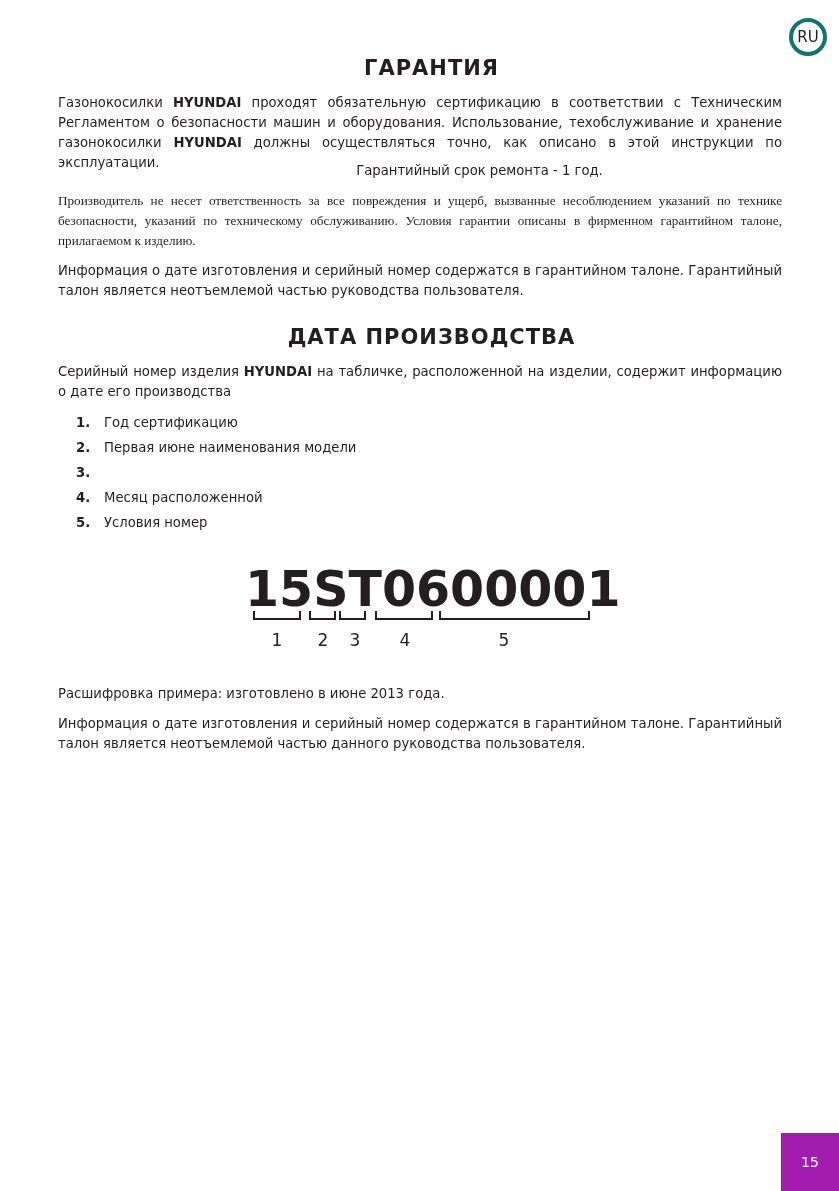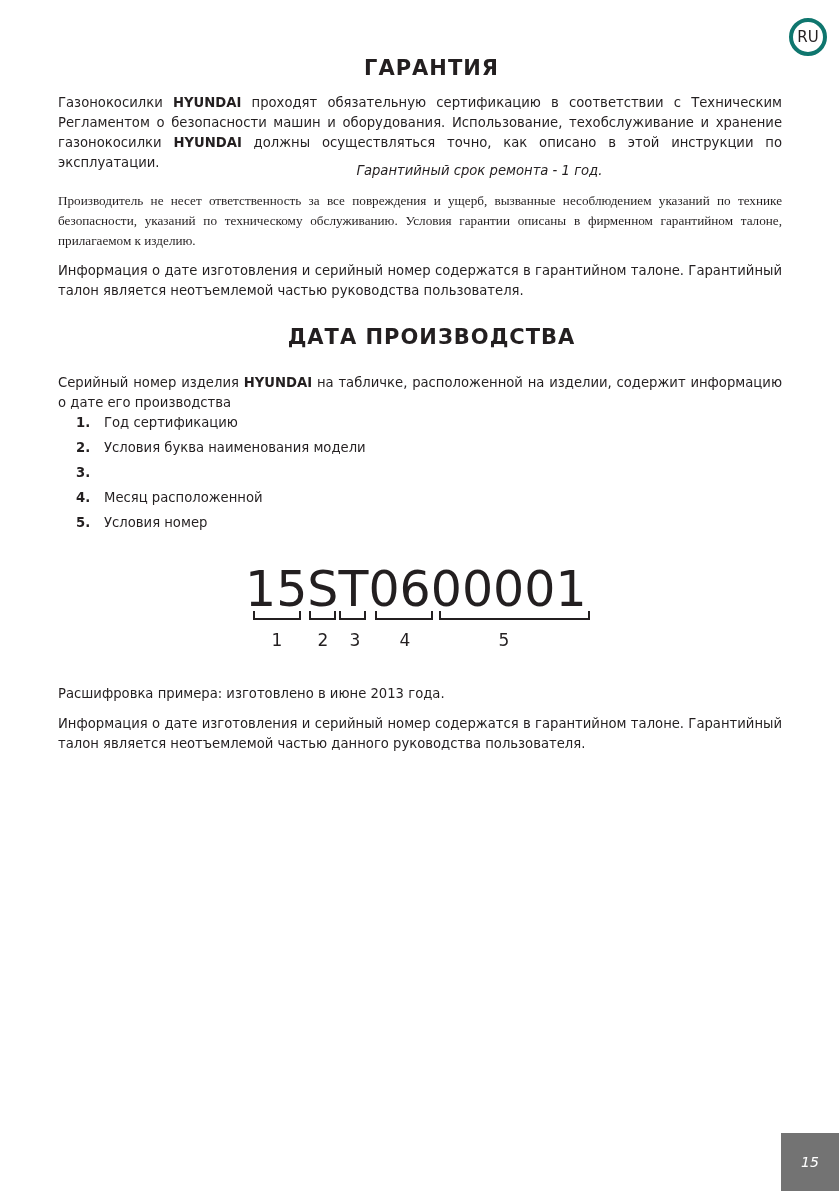--- a/index.html
+++ b/index.html
@@ -11,61 +11,61 @@
                 font-weight: normal; font-size: 15px; }
   h1 { position: absolute; left: 12px; width: 839px; margin: 0; text-align: center;
        font-size: 21px; font-weight: bold; letter-spacing: 1px; color: #231f20; }
   .para { position: absolute; left: 58px; width: 724px; margin: 0;
           font-size: 13.2px; line-height: 20px; text-align: justify; color: #231f20; }
   .center { text-align: center; }
   b { font-weight: bold; }
   .list { position: absolute; left: 76px; top: 410px; margin: 0; padding: 0; list-style: none; }
   .list li { height: 25px; font-size: 13.2px; line-height: 25px; display: flex; }
   .list .num { width: 28px; font-weight: bold; }
-  .serial { position: absolute; left: 245px; top: 560px; font-size: 49px; font-weight: normal;
+  .serial { position: absolute; left: 245px; top: 560px; font-size: 49px; font-weight: bold;
             letter-spacing: 0px; line-height: 60px; color: #231f20;
             font-family: "DejaVu Sans", sans-serif; }
   .bracket { position: absolute; top: 611px; height: 9px; border: 2px solid #231f20;
              border-top: none; box-sizing: border-box; }
   .blabel { position: absolute; top: 630px; font-size: 17px; width: 20px; text-align: center; }
   .page-num { position: absolute; left: 781px; top: 1133px; width: 58px; height: 58px;
-              background: #737373; color: #ffffff; display: flex; align-items: center;
-              justify-content: center; font-size: 14px; font-style: italic; }
+              background: #a21caf; color: #ffffff; display: flex; align-items: center;
+              justify-content: center; font-size: 14px; }
 </style>
 </head>
 <body>
 
 <div class="lang-badge">RU</div>
 
 <h1 style="top:56px;">ГАРАНТИЯ</h1>
 
 <p class="para" style="top:93px;">
   <span>Газонокосилки </span><b>HYUNDAI</b><span> проходят обязательную сертификацию в соответствии с Техническим Регламентом о безопасности машин и оборудования. Использование, техобслуживание и хранение газонокосилки </span><b>HYUNDAI</b><span> должны осуществляться точно, как описано в этой инструкции по эксплуатации.</span>
 </p>
 
-<p class="para center" style="top:161px; left:0; width:839px; text-align:center; padding-left:120px; box-sizing:border-box;font-style:italic;">Гарантийный срок ремонта - 1 год.</p>
+<p class="para center" style="top:161px; left:0; width:839px; text-align:center; padding-left:120px; box-sizing:border-box;">Гарантийный срок ремонта - 1 год.</p>
 
 <p class="para" style="top:191px;font-family:Liberation Serif, serif;">Производитель не несет ответственность за все повреждения и ущерб, вызванные несоблюдением указаний по технике безопасности, указаний по техническому обслуживанию. Условия гарантии описаны в фирменном гарантийном талоне, прилагаемом к изделию.</p>
 
 <p class="para" style="top:261px;">Информация о дате изготовления и серийный номер содержатся в гарантийном талоне. Гарантийный талон является неотъемлемой частью руководства пользователя.</p>
 
 <h1 style="top:325px;">ДАТА ПРОИЗВОДСТВА</h1>
 
-<p class="para" style="top:373px;">
+<p class="para" style="top:362px;">
   <span>Серийный номер изделия </span><b>HYUNDAI</b><span> на табличке, расположенной на изделии, содержит информацию о дате его производства</span>
 </p>
 
 <ul class="list">
   <li>
       <span class="num">1.</span>
       <span>Год сертификацию</span>
     </li>
   <li>
       <span class="num">2.</span>
-      <span>Условия буква наименования модели</span>
+      <span>Первая июне наименования модели</span>
     </li>
   <li>
       <span class="num">3.</span>
     </li>
   <li>
       <span class="num">4.</span>
       <span>Месяц расположенной</span>
     </li>
   <li>
       <span class="num">5.</span>

